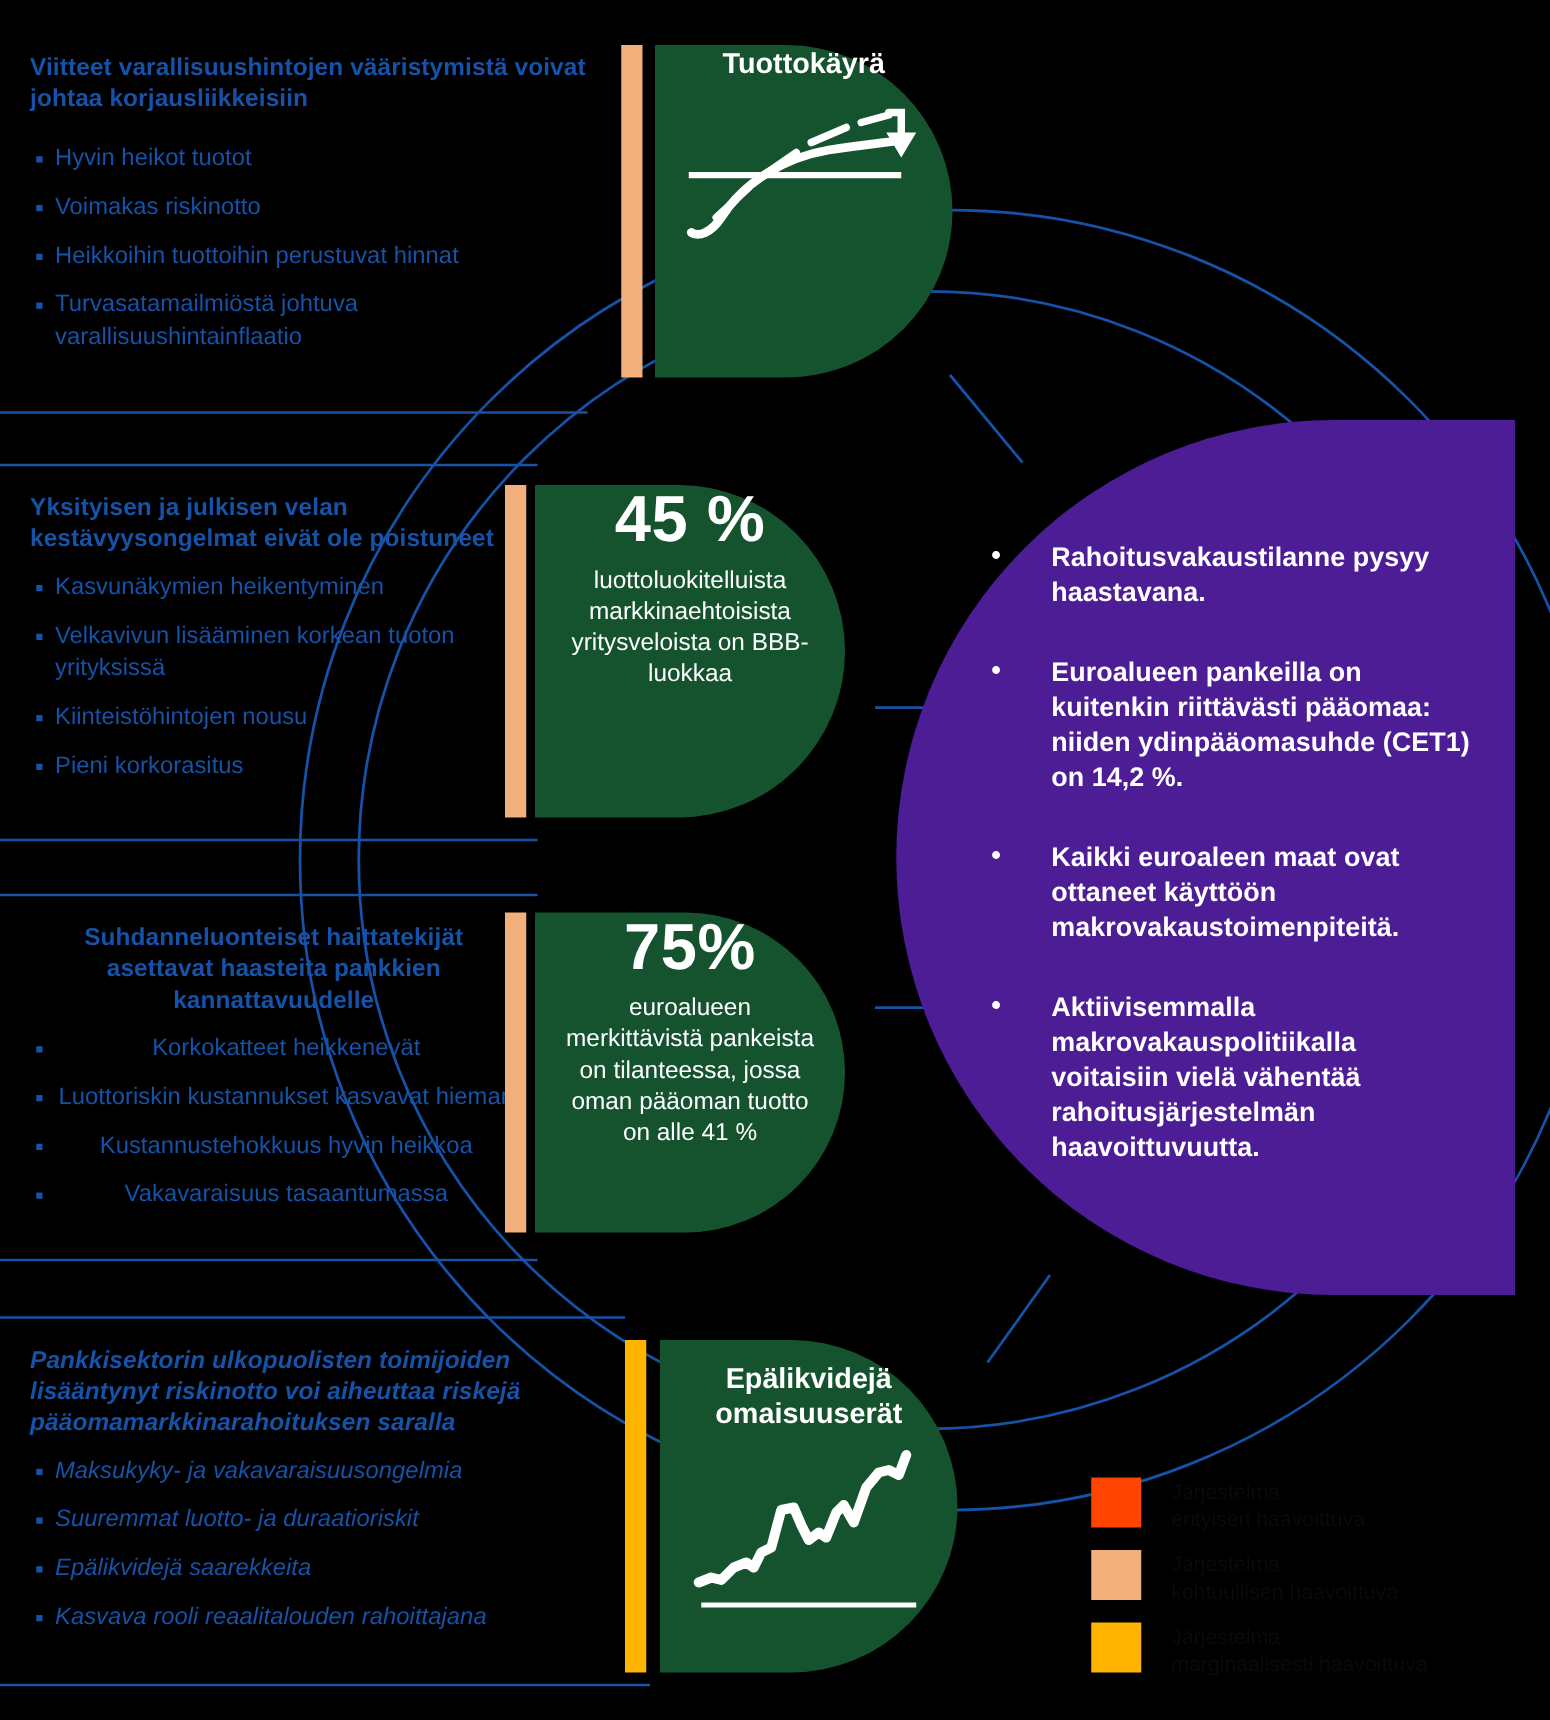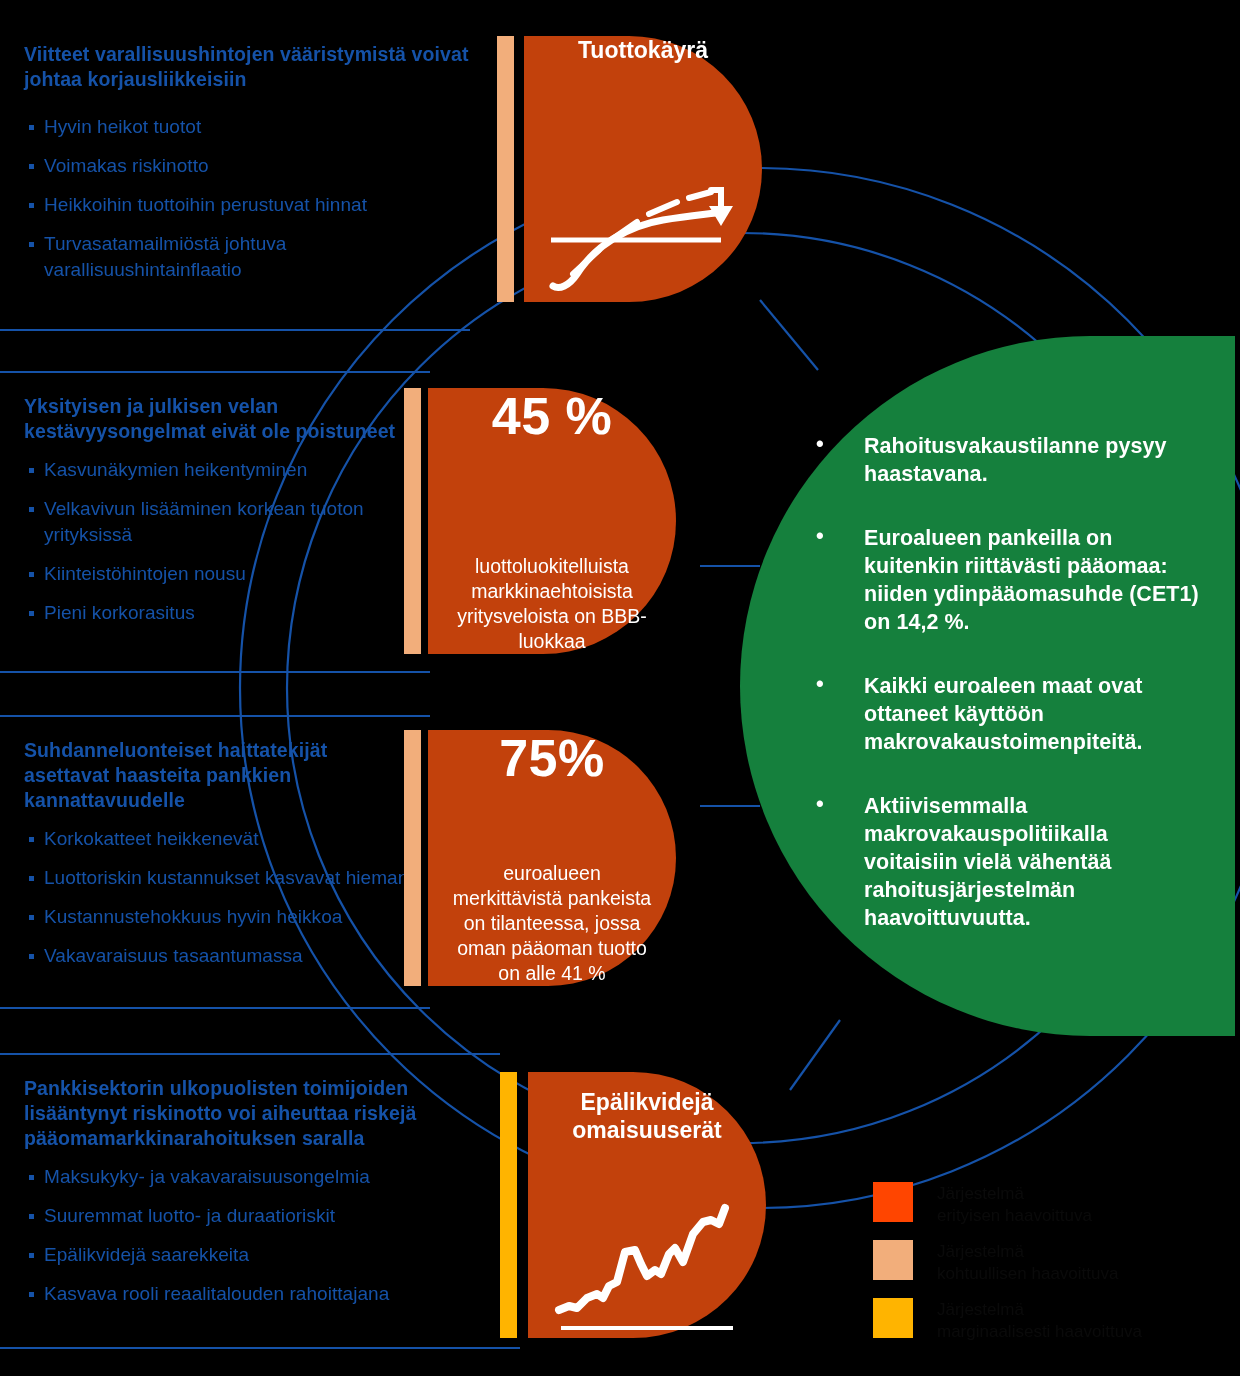--- a/index.html
+++ b/index.html
@@ -70,25 +70,25 @@
 
   
   .accent-bar {
     position: absolute;
     width: 17px;
   }
 
   
   .pod {
     position: absolute;
-    background: #c2410c;
+    background: #14532d;
     display: flex;
     flex-direction: column;
     align-items: center;
-    justify-content: space-between;
+    justify-content: flex-start;
     text-align: center;
     color: #FFFFFF;
     box-sizing: border-box;
   }
   .pod-title {
     font-weight: bold;
     font-size: 23px;
     line-height: 28px;
     color: #FFFFFF;
   }
@@ -105,25 +105,25 @@
     color: #FFFFFF;
     margin-top: 8px;
   }
   .pod-icon {
     margin-top: 14px;
   }
 
   
   #conclusions {
     position: absolute;
-    left: 740px;
+    left: 717px;
     top: 336px;
     width: 495px;
     height: 700px;
-    background: #15803d;
+    background: #4c1d95;
     border-top-left-radius: 350px 350px;
     border-bottom-left-radius: 350px 350px;
     box-sizing: border-box;
     padding: 96px 34px 40px 70px;
   }
   #conclusions ul {
     margin: 0;
     padding: 0;
     list-style: none;
   }
@@ -238,39 +238,39 @@
   </div>
 
   <div class="accent-bar" style="left:404px; top:388px; height:266px; background:#F2AE7B;"></div>
 
   <div class="pod" style="left:428px; top:388px; width:248px; height:266px; padding:0 26px;
               border-top-right-radius:133px 133px; border-bottom-right-radius:133px 133px;">
     <div class="pod-stat">45 %</div>
     <div class="pod-caption">luottoluokitelluista markkinaehtoisista yritysveloista on BBB-luokkaa</div>
   </div>
 
-  <div class="panel" style="left:24px; top:738px; width:390px;">
+  <div class="panel" style="left:24px; top:738px; width:390px;text-align:center;">
     <div class="panel-heading">Suhdanneluonteiset haittatekijät asettavat haasteita pankkien kannattavuudelle</div>
     <ul class="panel-list" style="margin-top:2px;">
       <li>Korkokatteet heikkenevät</li>
       <li>Luottoriskin kustannukset kasvavat hieman</li>
       <li>Kustannustehokkuus hyvin heikkoa</li>
       <li>Vakavaraisuus tasaantumassa</li>
     </ul>
   </div>
 
   <div class="accent-bar" style="left:404px; top:730px; height:256px; background:#F2AE7B;"></div>
 
   <div class="pod" style="left:428px; top:730px; width:248px; height:256px; padding:0 22px;
               border-top-right-radius:128px 128px; border-bottom-right-radius:128px 128px;">
     <div class="pod-stat">75%</div>
     <div class="pod-caption">euroalueen merkittävistä pankeista on tilanteessa, jossa oman pääoman tuotto on alle 41 %</div>
   </div>
 
-  <div class="panel" style="left:24px; top:1076px; width:462px;">
+  <div class="panel" style="left:24px; top:1076px; width:462px;font-style:italic;">
     <div class="panel-heading">Pankkisektorin ulkopuolisten toimijoiden lisääntynyt riskinotto voi aiheuttaa riskejä pääomamarkkinarahoituksen saralla</div>
     <ul class="panel-list" style="margin-top:4px;">
       <li>Maksukyky- ja vakavaraisuusongelmia</li>
       <li>Suuremmat luotto- ja duraatioriskit</li>
       <li>Epälikvidejä saarekkeita</li>
       <li>Kasvava rooli reaalitalouden rahoittajana</li>
     </ul>
   </div>
 
   <div class="accent-bar" style="left:500px; top:1072px; height:266px; background:#FFB400;"></div>

